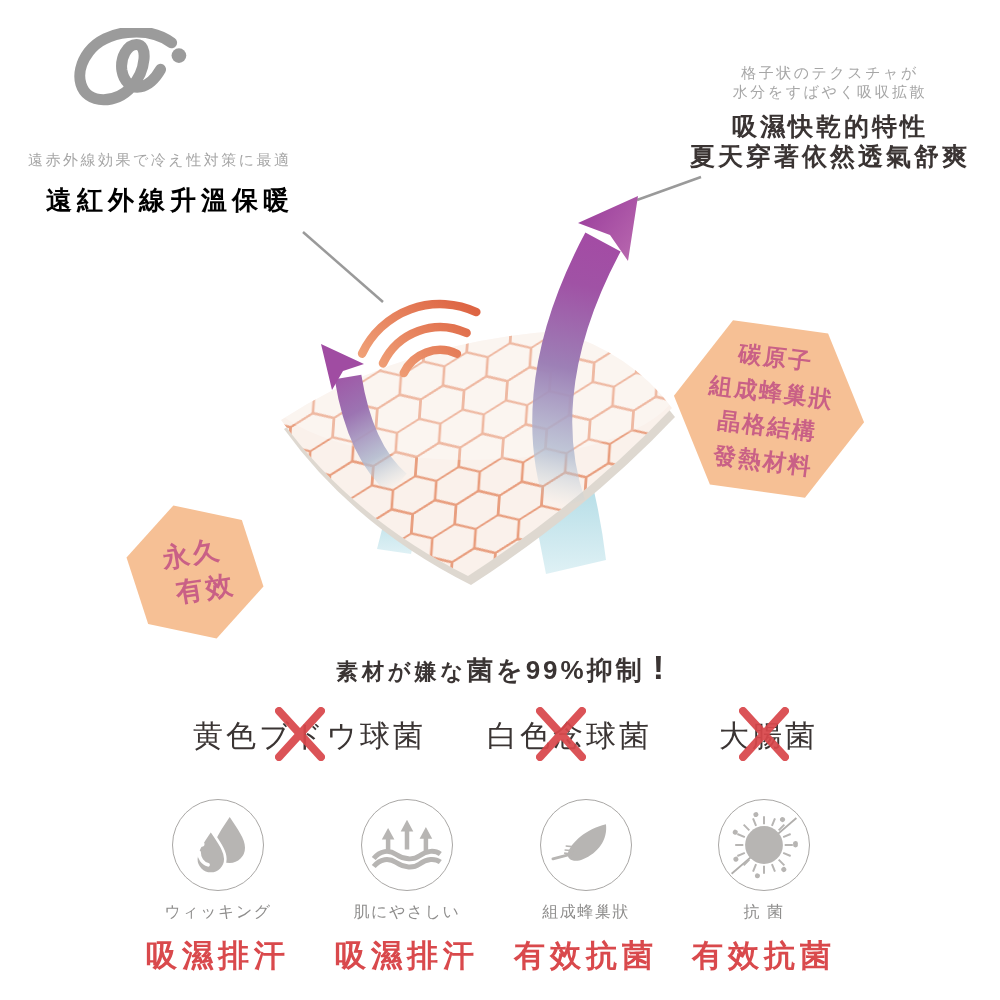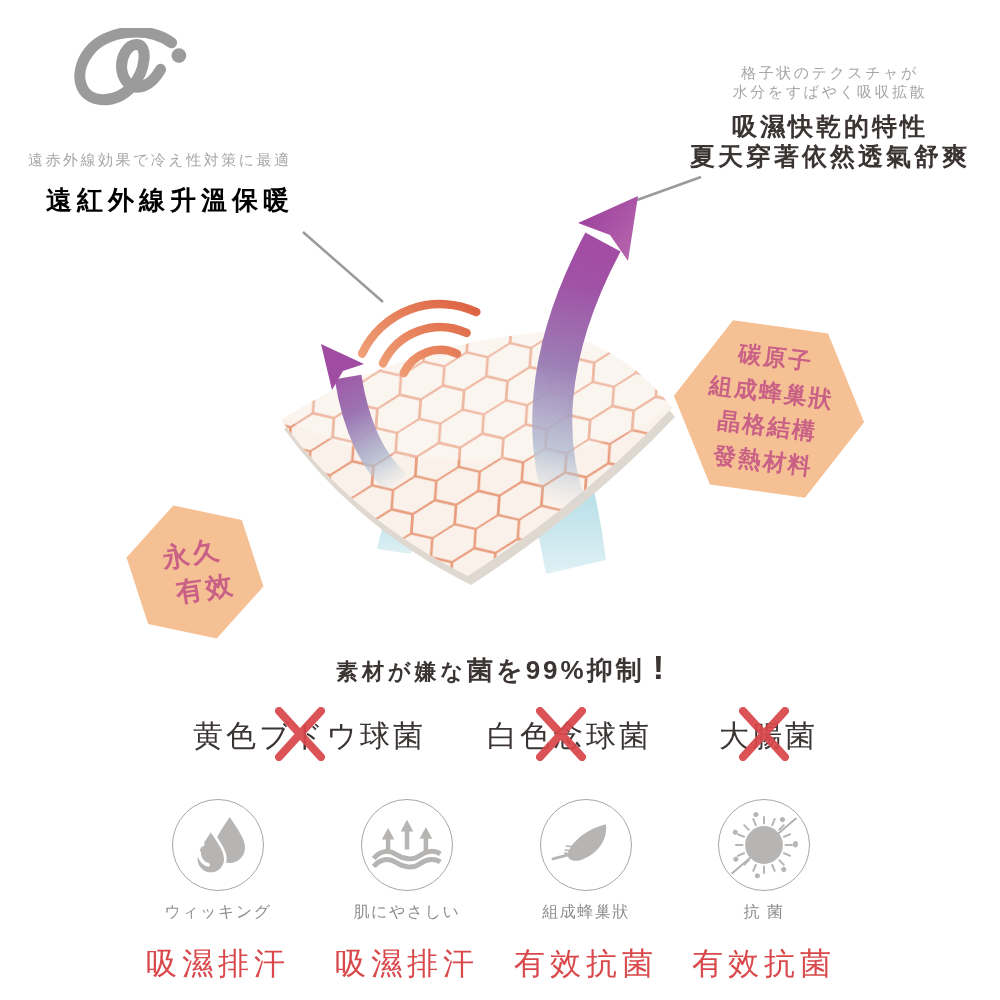--- a/index.html
+++ b/index.html
@@ -29,21 +29,21 @@
   .headline .sm{font-size:22px;font-weight:700;letter-spacing:4px;font-family:Liberation Serif, serif;}
   .headline .big{font-size:26px;font-weight:700;letter-spacing:3px;}
   .headline .ex{font-size:34px;font-weight:700;margin-left:8px;}
   .germ{font-size:30px;letter-spacing:3px;color:#3a3433;z-index:2;}
   .germ-x{z-index:3;}
   
   .feature{width:180px;text-align:center;z-index:2;}
   .fcircle{width:92px;height:92px;border:1.5px solid #a9a7a5;border-radius:50%;margin:0 auto;
            display:flex;align-items:center;justify-content:center;box-sizing:border-box;}
   .fjp{margin-top:11px;font-size:16px;color:#8e8d8c;letter-spacing:1.5px;}
-  .fzh{margin-top:20px;font-size:31px;font-weight:400;color:#d9494c;letter-spacing:5px;}
+  .fzh{margin-top:12px;font-size:31px;font-weight:700;color:#d9494c;letter-spacing:5px;}
   .icon-gray{fill:#b7b5b3;}
   .icon-stroke{stroke:#b7b5b3;fill:none;}
 </style>
 </head>
 <body>
 
 <div class="canvas">
 
   <svg class="abs" style="left:52px;top:28px;z-index:3" width="160" height="92" viewBox="0 0 170 100">
     <path d="M 128,16 C 102,-3 56,2 38,26 C 20,50 28,78 54,78 C 78,78 96,56 98,34

